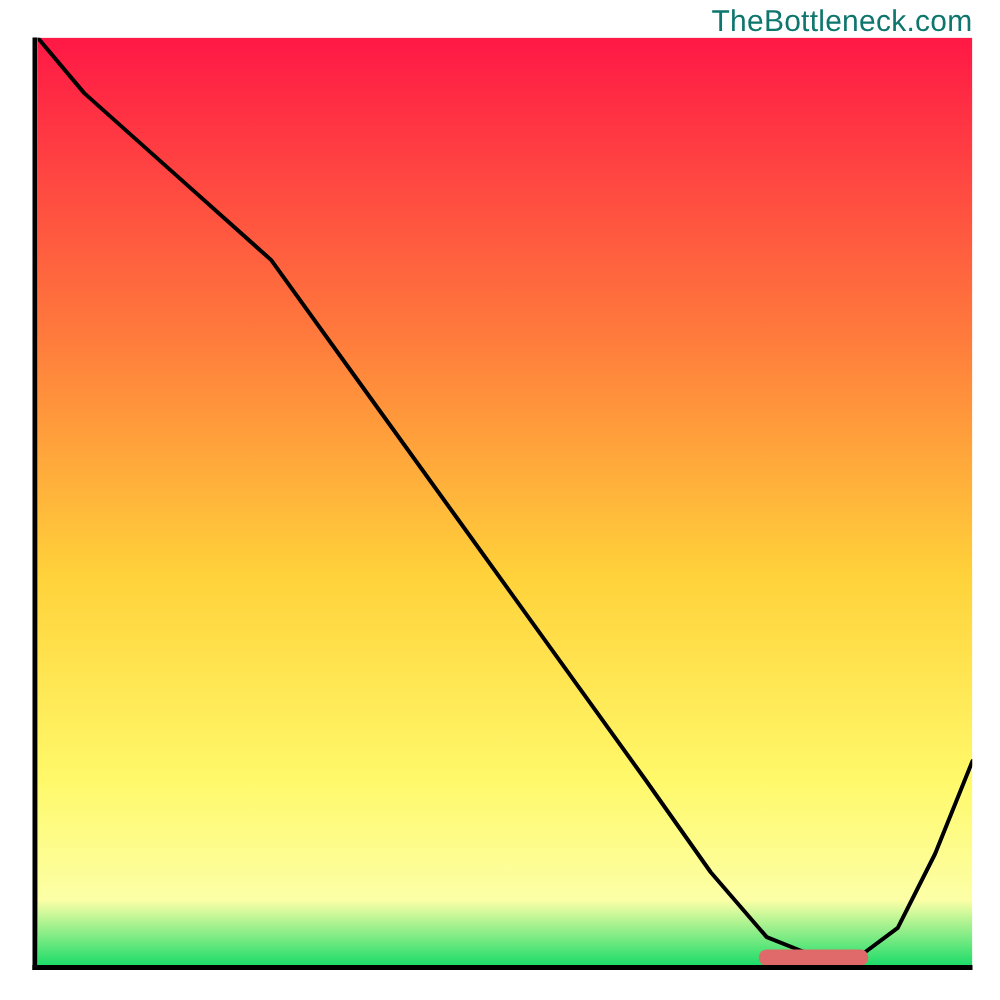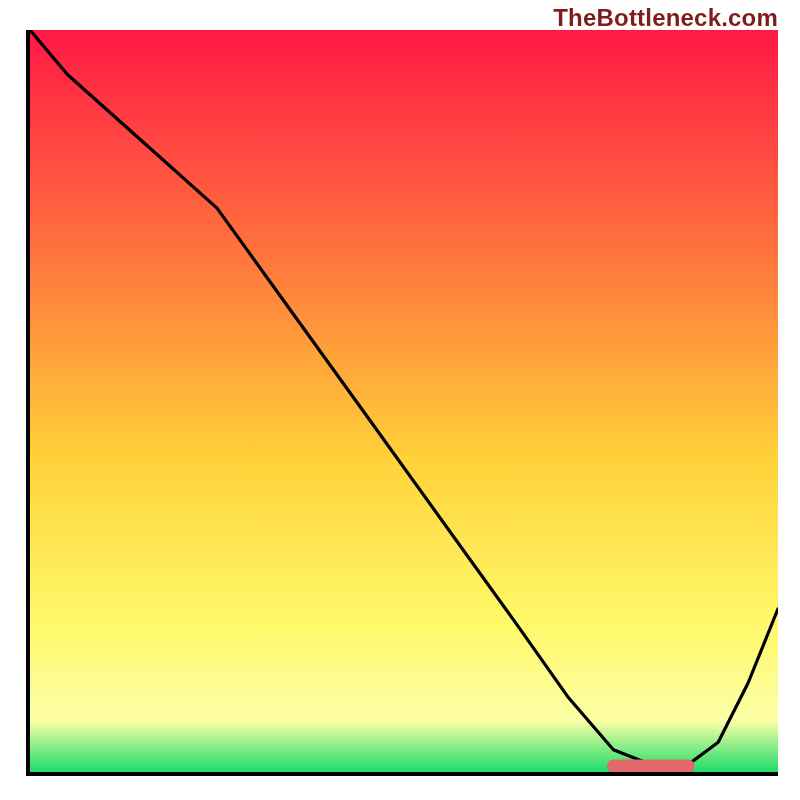--- a/index.html
+++ b/index.html
@@ -13,22 +13,22 @@
   .container {
     position: relative;
     width: 800px;
     height: 800px;
   }
   .watermark {
     position: absolute;
     top: 4px;
     right: 22px;
     font-size: 24px;
-    font-weight: 700;
-    color: #7f1d1d;
+    font-weight: 400;
+    color: #0f766e;
     letter-spacing: 0.2px;
   }
   .plot-area {
     position: absolute;
     left: 26px;
     top: 30px;
     width: 752px;
     height: 746px;
     border: 4px solid #000;
     border-top: none;

